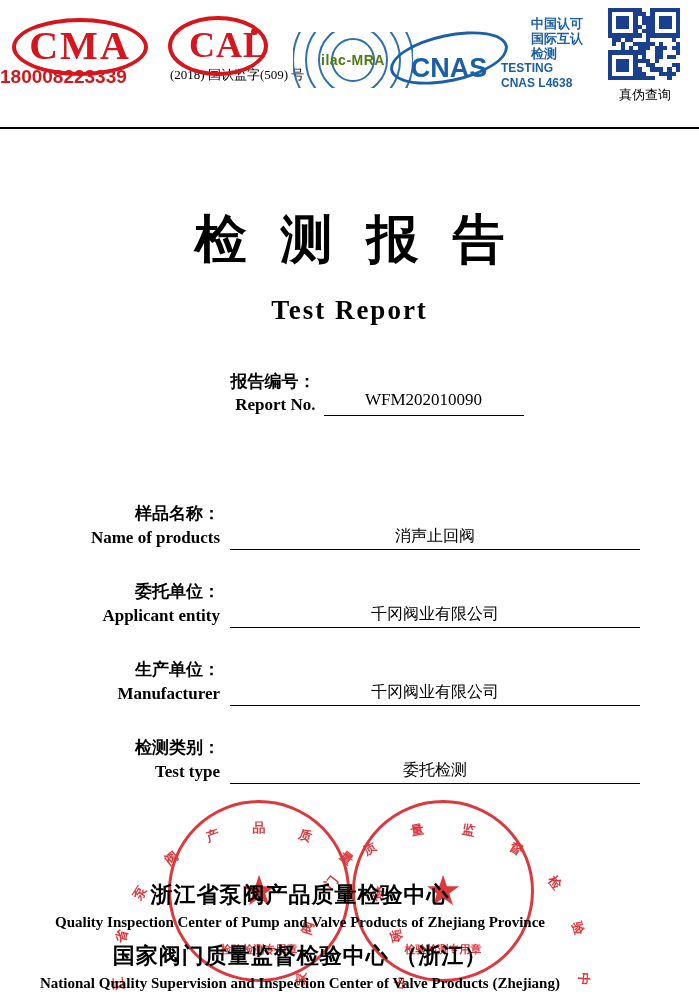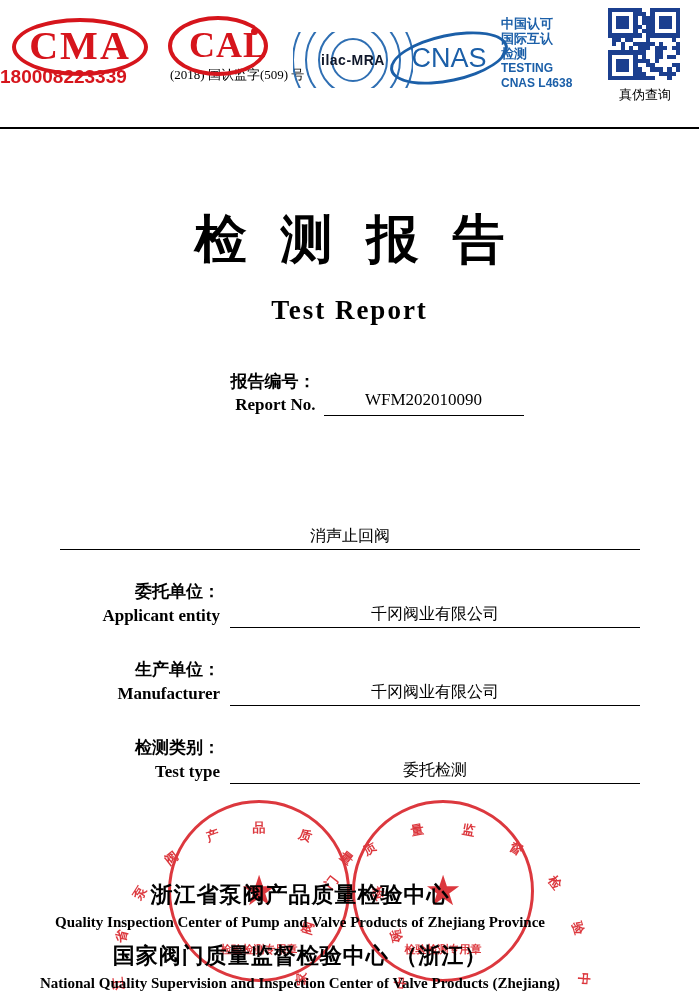--- a/index.html
+++ b/index.html
@@ -152,21 +152,21 @@
   }
   .ilac-label {
     position: absolute;
     left: 0;
     top: 20px;
     width: 120px;
     text-align: center;
     font-family: "Liberation Sans", sans-serif;
     font-weight: bold;
     font-size: 14px;
-    color: #0f172a;
+    color: #4d7c0f;
     letter-spacing: 0.5px;
   }
   .cnas-logo {
     position: absolute;
     left: 96px;
     top: 18px;
     width: 122px;
     height: 60px;
   }
   .cnas-ellipse {
@@ -176,43 +176,44 @@
     width: 120px;
     height: 48px;
     border: 3px solid #1b5fa8;
     border-radius: 50%;
     transform: rotate(-12deg);
     box-sizing: border-box;
   }
   .cnas-word {
     position: absolute;
     left: 0;
-    top: 6px;
+    top: 16px;
     width: 120px;
     height: 48px;
     line-height: 48px;
     text-align: center;
     font-family: "Liberation Sans", sans-serif;
-    font-weight: normal;
+    font-weight: bold;
     font-size: 27px;
     color: #1b5fa8;
   }
   .cnas-text {
     position: absolute;
     left: 208px;
     top: 6px;
     width: 92px;
     font-family: "Liberation Sans", sans-serif;
     line-height: 15px;
   }
   .cnas-text .cn {
     font-size: 13px;
     color: #1b5fa8;
     font-weight: bold;
     font-family: "Liberation Serif", serif;
+    margin-left: 30px;
   }
   .cnas-text .en {
     font-size: 12px;
     color: #1b5fa8;
     font-weight: bold;
   }
 
   
   .qr {
     position: absolute;
@@ -767,20 +768,24 @@
   <div class="lbl">
     <div>报告编号：</div>
     <div>Report No.</div>
   </div>
   <div class="val">WFM202010090</div>
 </div>
 
 <div class="fields">
 
   <div class="field-row">
+    <div class="field-label">
+      <span class="cn">样品名称：</span>
+      <span class="en">Name of products</span>
+    </div>
     <div class="field-value">消声止回阀</div>
   </div>
 
   <div class="field-row">
     <div class="field-label">
       <span class="cn">委托单位：</span>
       <span class="en">Applicant entity</span>
     </div>
     <div class="field-value">千冈阀业有限公司</div>
   </div>

